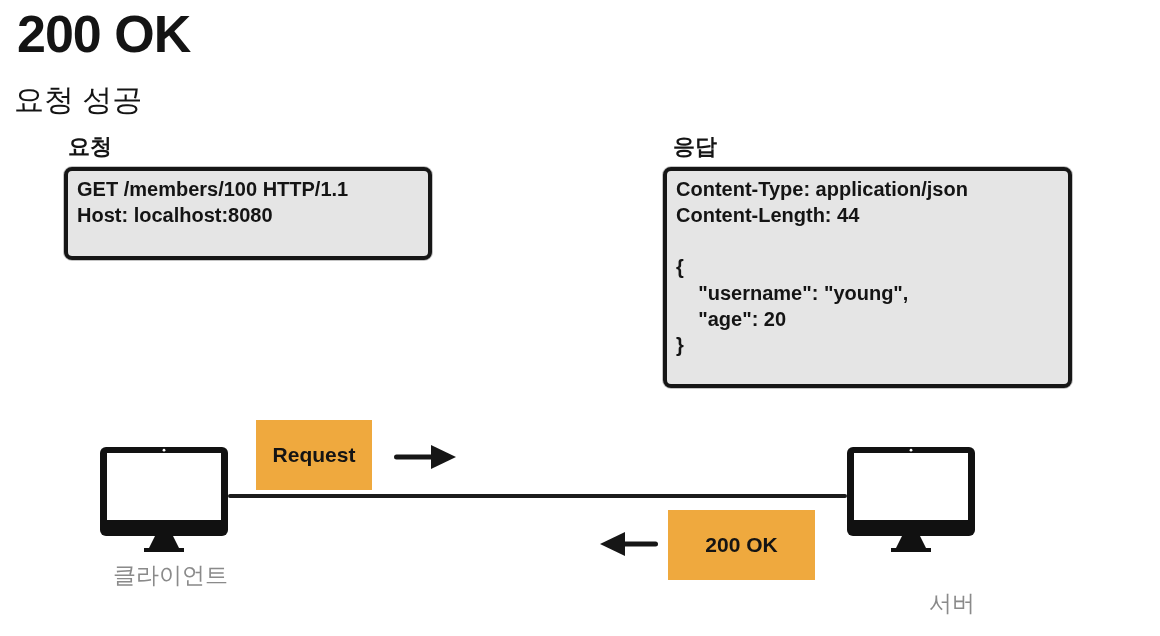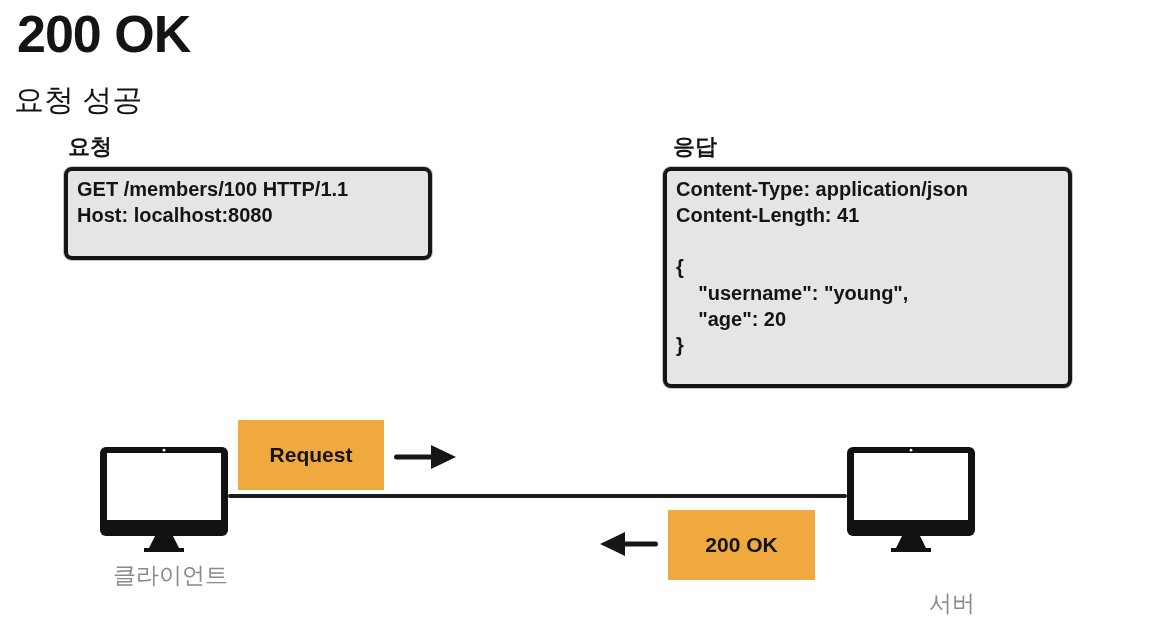--- a/index.html
+++ b/index.html
@@ -62,21 +62,21 @@
 
   .badge {
     background: var(--badge-orange, #EFA93E);
     display: flex;
     align-items: center;
     justify-content: center;
     font-size: 21px;
     font-weight: 700;
     color: #141414;
   }
-  .badge-request { left: 238px; top: 420px; width: 146px; height: 70px; }
+  .badge-request { left: 256px; top: 420px; width: 116px; height: 70px; }
   .badge-response { left: 668px; top: 510px; width: 147px; height: 70px; }
 
   .net-line {
     left: 228px; top: 494px;
     width: 619px; height: 4px;
     background: #1c1c1c;
     border-radius: 2px;
   }
 
   .monitor-client { left: 100px; top: 447px; }
@@ -106,21 +106,21 @@
 
   <div class="abs panel-label req-label">요청</div>
   <div class="abs code-box req-box">
     <div class="code-line">GET /members/100 HTTP/1.1</div>
     <div class="code-line">Host: localhost:8080</div>
   </div>
 
   <div class="abs panel-label res-label">응답</div>
   <div class="abs code-box res-box">
     <div class="code-line">Content-Type: application/json</div>
-    <div class="code-line">Content-Length: 41</div>
+    <div class="code-line">Content-Length: 44</div>
     <div class="code-line"></div>
     <div class="code-line">{</div>
     <div class="code-line">    "username": "young",</div>
     <div class="code-line">    "age": 20</div>
     <div class="code-line">}</div>
   </div>
 
   <div class="abs net-line"></div>
 
   <div class="abs monitor-client">

